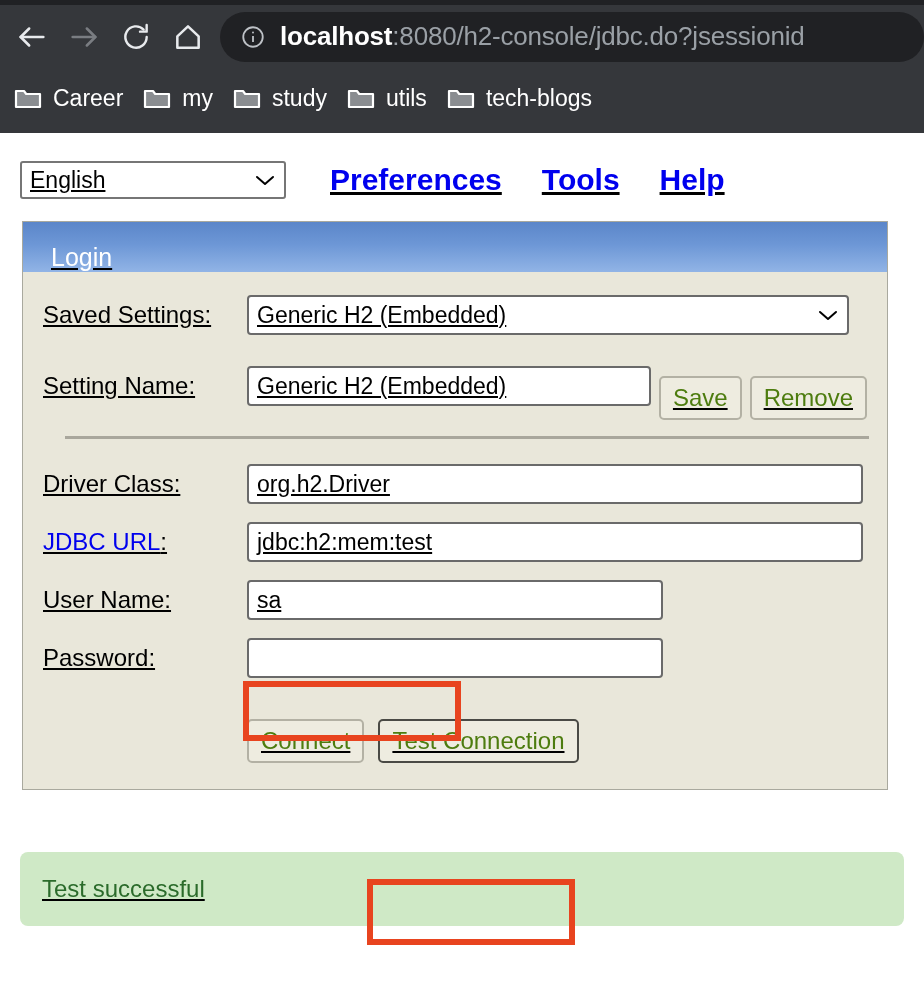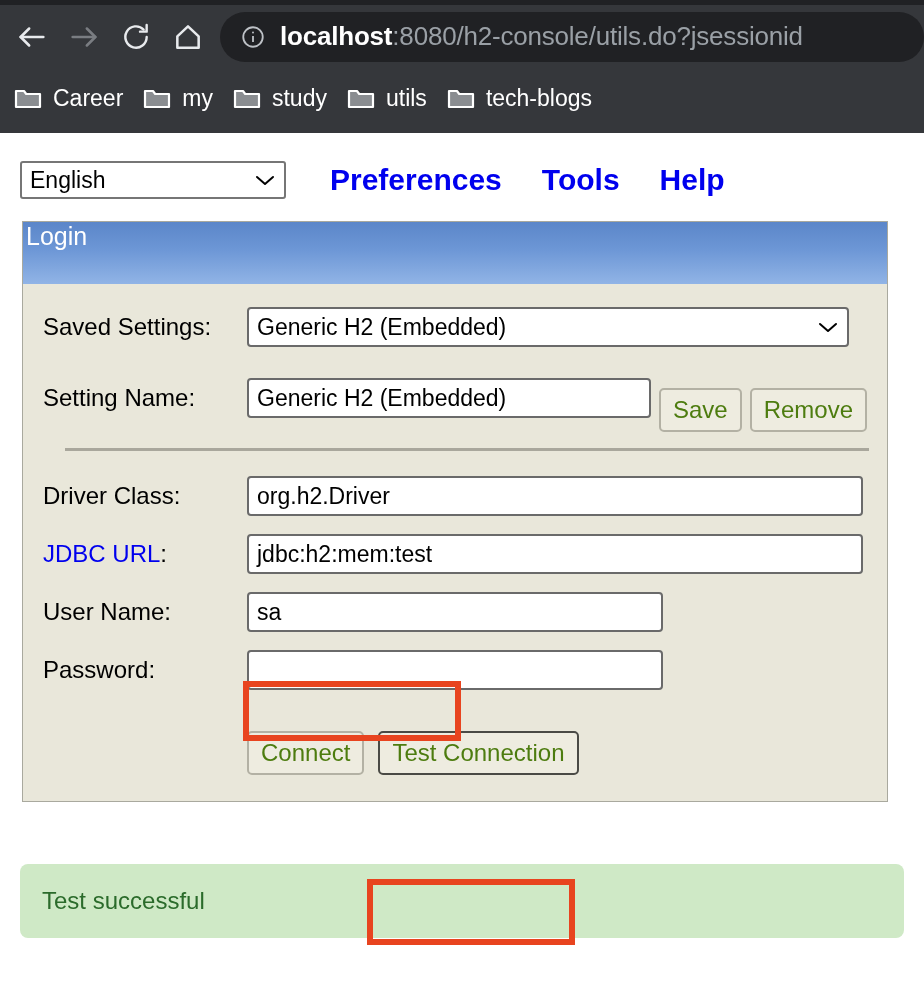--- a/index.html
+++ b/index.html
@@ -85,20 +85,21 @@
     font-weight: 500;
     white-space: nowrap;
   }
 
   
   .page {
     background: #ffffff;
     padding: 0;
     position: relative;
     height: 869px;
+    text-decoration: underline;
   }
 
   .menubar {
     display: flex;
     align-items: center;
     padding: 28px 0 0 20px;
     gap: 0;
   }
   .lang-select {
     width: 266px;
@@ -125,25 +126,25 @@
   }
 
   
   .login-panel {
     margin: 22px 0 0 22px;
     width: 866px;
     border: 1px solid #a9a99e;
     background: #e9e7da;
   }
   .panel-header {
-    height: 62px;
+    height: 50px;
     background: linear-gradient(to bottom, #5b86c9 0%, #6d97d6 45%, #91b4e6 100%);
     display: flex;
-    align-items: flex-start;
-    padding-left: 3px;
+    align-items: flex-end;
+    padding-left: 28px;
   }
   .panel-title {
     color: #ffffff;
     font-size: 25px;
     font-weight: 400;
   }
   .panel-body {
     padding: 22px 20px 26px 20px;
   }
   .form-row {
@@ -268,21 +269,21 @@
     </div>
 
     <div class="omnibox">
       <span class="info-icon">
         <svg width="26" height="26" viewBox="0 0 24 24" fill="none" stroke="#bdc1c6" stroke-width="1.7">
           <circle cx="12" cy="12" r="9"></circle>
             <line x1="12" y1="11" x2="12" y2="16.5"></line>
             <circle cx="12" cy="7.8" r="0.9" fill="#bdc1c6" stroke="none"></circle>
         </svg>
       </span>
-      <span class="url-text"><span class="url-host">localhost</span><span class="url-rest">:8080/h2-console/utils.do?jsessionid</span></span>
+      <span class="url-text"><span class="url-host">localhost</span><span class="url-rest">:8080/h2-console/jdbc.do?jsessionid</span></span>
     </div>
   </div>
 
   <div class="bookmarks-row">
     <div class="bookmark">
       <span class="folder-icon">
         <svg width="28" height="24" viewBox="0 0 28 24">
           <path d="M2 5h8l2.2 3H26v13H2z" fill="#8a8d91" stroke="#ffffff" stroke-width="2.2" stroke-linejoin="round"></path>
         </svg>
       </span>

